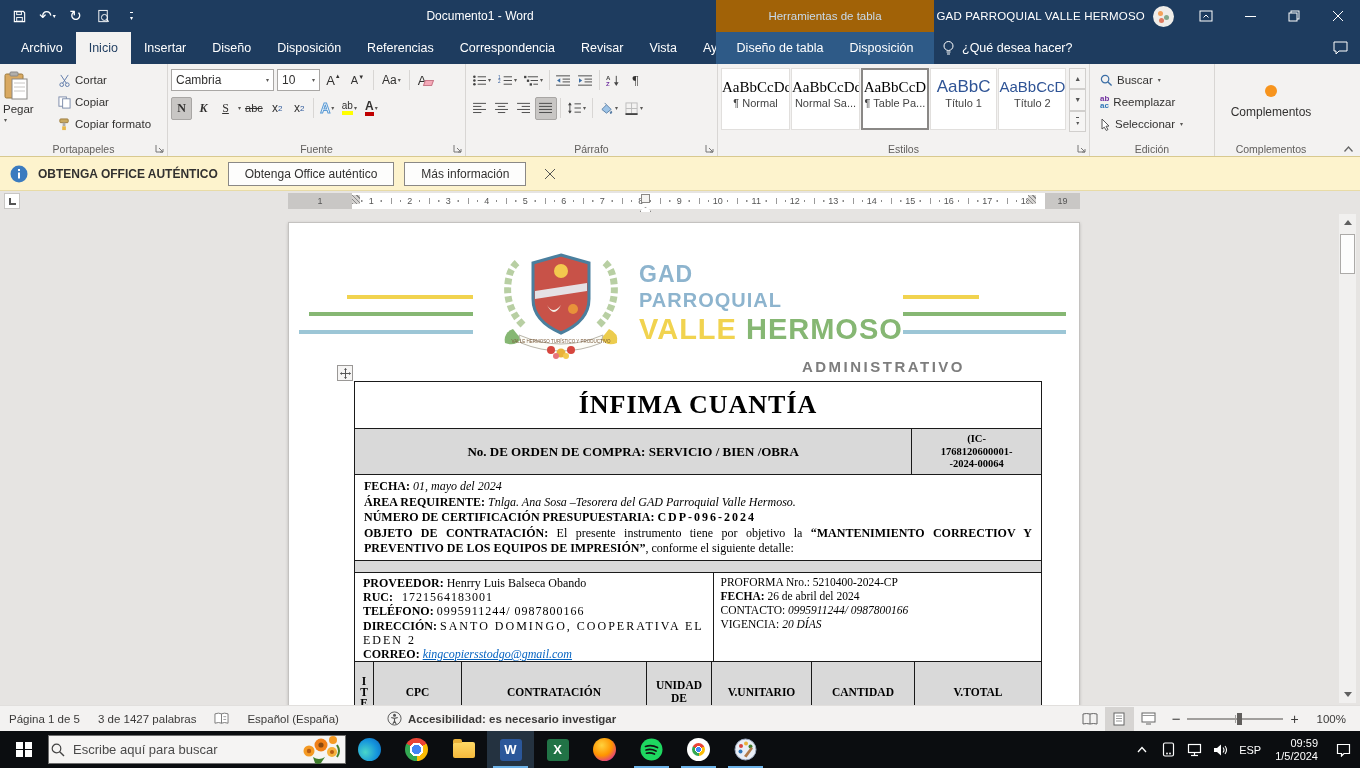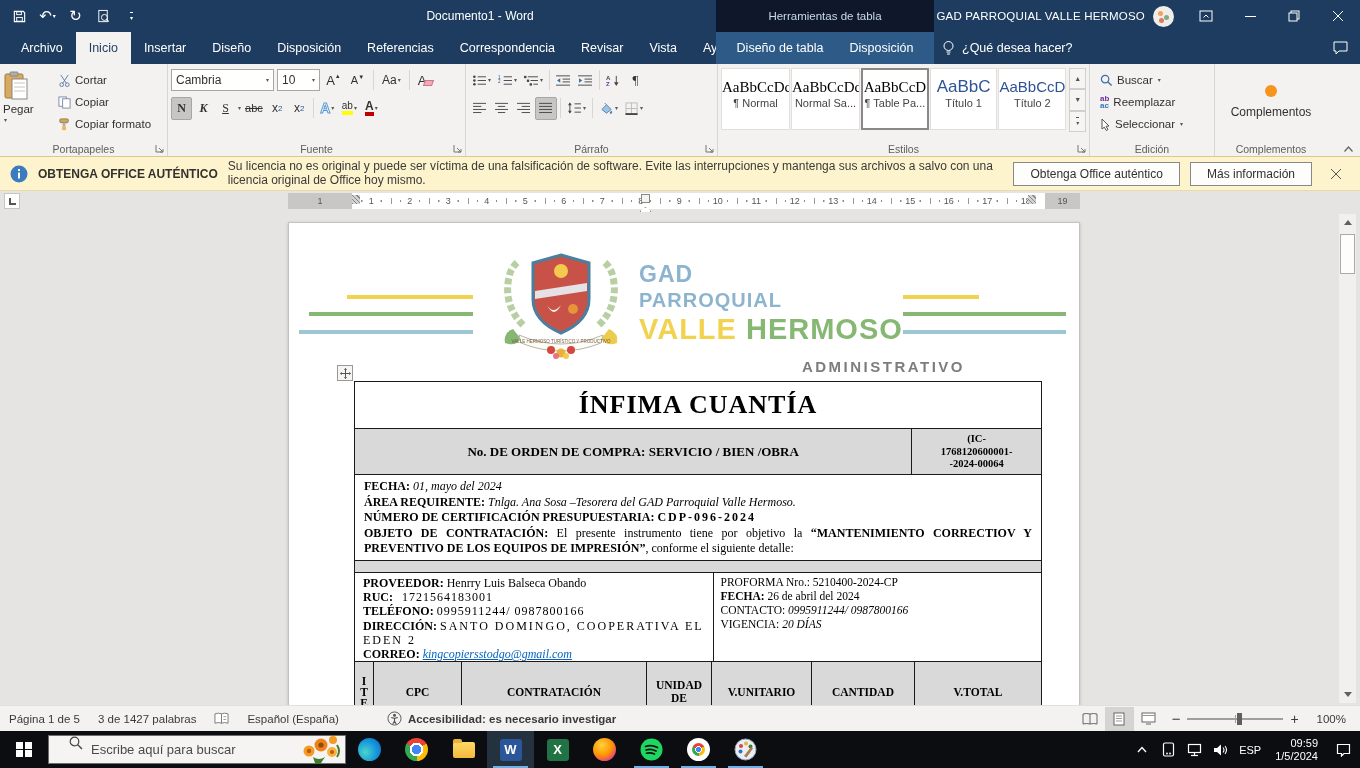--- a/index.html
+++ b/index.html
@@ -6,21 +6,21 @@
 html,body{width:1360px;height:768px;overflow:hidden}
 body{font-family:"Liberation Sans",sans-serif;position:relative;background:#e6e4e2;font-size:12px;color:#323130}
 .abs{position:absolute}
 svg{display:block}
 
 .titlebar{position:absolute;top:0;left:0;width:1360px;height:32px;background:#1e3c5f;color:#fff;display:flex;align-items:center}
 .qat{display:flex;align-items:center;padding-left:6px;gap:1px}
 .qbtn{width:27px;height:26px;display:flex;align-items:center;justify-content:center;color:#fff;font-size:15px}
 .qbtn .caret{color:#fff}
 .win-title{position:absolute;left:370px;width:220px;text-align:center;font-size:12px;color:#fff;line-height:32px}
-.ctx-top{position:absolute;left:716px;width:218px;height:32px;background:#0f172a;display:flex;align-items:center;justify-content:center;color:#c8daeb;font-size:11.5px}
+.ctx-top{position:absolute;left:716px;width:218px;height:32px;background:#a16207;display:flex;align-items:center;justify-content:center;color:#c8daeb;font-size:11.5px}
 .tb-right{position:absolute;right:0;top:0;height:32px;display:flex;align-items:center}
 .account-name{font-size:11.5px;color:#fff;margin-right:8px;letter-spacing:.2px}
 .avatar{width:21px;height:21px;border-radius:50%;background:#f0ede8;position:relative;margin-right:10px;overflow:hidden}
 .avatar i{position:absolute;width:5px;height:5px;border-radius:50%}
 .winbtn{width:44px;height:32px;display:flex;align-items:center;justify-content:center}
 
 .tabrow{position:absolute;top:32px;left:0;width:1360px;height:32px;background:#1e3c5f;display:flex;align-items:stretch;padding-left:8px}
 .rtab{padding:0 13px;line-height:32px;color:#fff;font-size:12.5px;white-space:nowrap}
 .rtab.active{background:#f3f2f1;color:#1e3c5f}
 .ctx-tabs{position:absolute;left:716px;top:0;width:218px;height:32px;background:#2e5a87;display:flex;justify-content:center}
@@ -104,21 +104,21 @@
 .viewbtn{width:29px;height:24px;display:flex;align-items:center;justify-content:center}
 .viewbtn.on{background:#d6d4d2}
 .zoomtrack{width:96px;height:2px;background:#a19f9d;position:relative;margin:0 7px}
 .zoomtrack .tick{position:absolute;left:50%;top:-3px;width:1px;height:8px;background:#a19f9d}
 .zoomthumb{position:absolute;left:52%;top:-5px;width:5px;height:12px;background:#605e5c}
 
 .taskbar{position:absolute;top:731px;left:0;width:1360px;height:37px;background:#0b0d10;display:flex;align-items:stretch}
 .startbtn{width:48px;display:flex;align-items:center;justify-content:center}
 .winlogo{display:grid;grid-template-columns:7px 7px;grid-template-rows:7px 7px;gap:1.5px}
 .winlogo i{background:#fff}
-.searchbox{width:298px;margin:4px 0;background:#f5f4f3;border:1px solid #6e6e6e;display:flex;padding:0 20px;gap:8px;position:relative}
+.searchbox{width:298px;margin:4px 0;background:#f5f4f3;border:1px solid #6e6e6e;display:flex;align-items:center;padding:0 2px;gap:8px;position:relative}
 .search-input{border:none;background:transparent;outline:none;font-size:13px;color:#333;flex:1;font-family:"Liberation Sans",sans-serif}
 .search-input::placeholder{color:#4a4a4a}
 .sflowers{position:absolute;right:2px;top:0;height:100%;display:flex;align-items:center}
 .tb-btn{width:47px;display:flex;align-items:center;justify-content:center;position:relative}
 .tb-btn.active{background:#243240}
 .tb-btn .uline{position:absolute;bottom:0;left:6px;right:6px;height:2px;background:#6cb2e8}
 .tray{margin-left:auto;display:flex;align-items:center}
 .tray-ic{width:26px;height:37px;display:flex;align-items:center;justify-content:center;color:#fff}
 .clock{color:#fff;font-size:11px;text-align:right;line-height:13px;padding:0 8px}
 .esp{color:#fff;font-size:11px;padding:0 6px}
@@ -551,21 +551,20 @@
   </div>
 </div>
 
 <div class="licbar">
   <svg width="18" height="18" viewBox="0 0 18 18">
       <circle cx="9" cy="9" r="8.5" fill="#3b7bbf"></circle>
       <rect x="8" y="7.5" width="2" height="6" fill="#fff"></rect>
       <rect x="8" y="4" width="2" height="2" fill="#fff"></rect>
     </svg>
   <span class="lic-title">OBTENGA OFFICE AUTÉNTICO</span>
-  <span class="lic-msg">Su licencia no es original y puede ser víctima de una falsificación de software. Evite las interrupciones y mantenga sus archivos a salvo con una licencia original de Office hoy mismo.</span>
   <button class="licbtn">Obtenga Office auténtico</button>
   <button class="licbtn">Más información</button>
   <svg width="12" height="12" viewBox="0 0 12 12" style="margin:0 8px">
       <line x1="1" y1="1" x2="11" y2="11" stroke="#555"></line>
       <line x1="11" y1="1" x2="1" y2="11" stroke="#555"></line>
     </svg>
 </div>
 
 <div class="rulerrow">
   <div class="tabsel">

